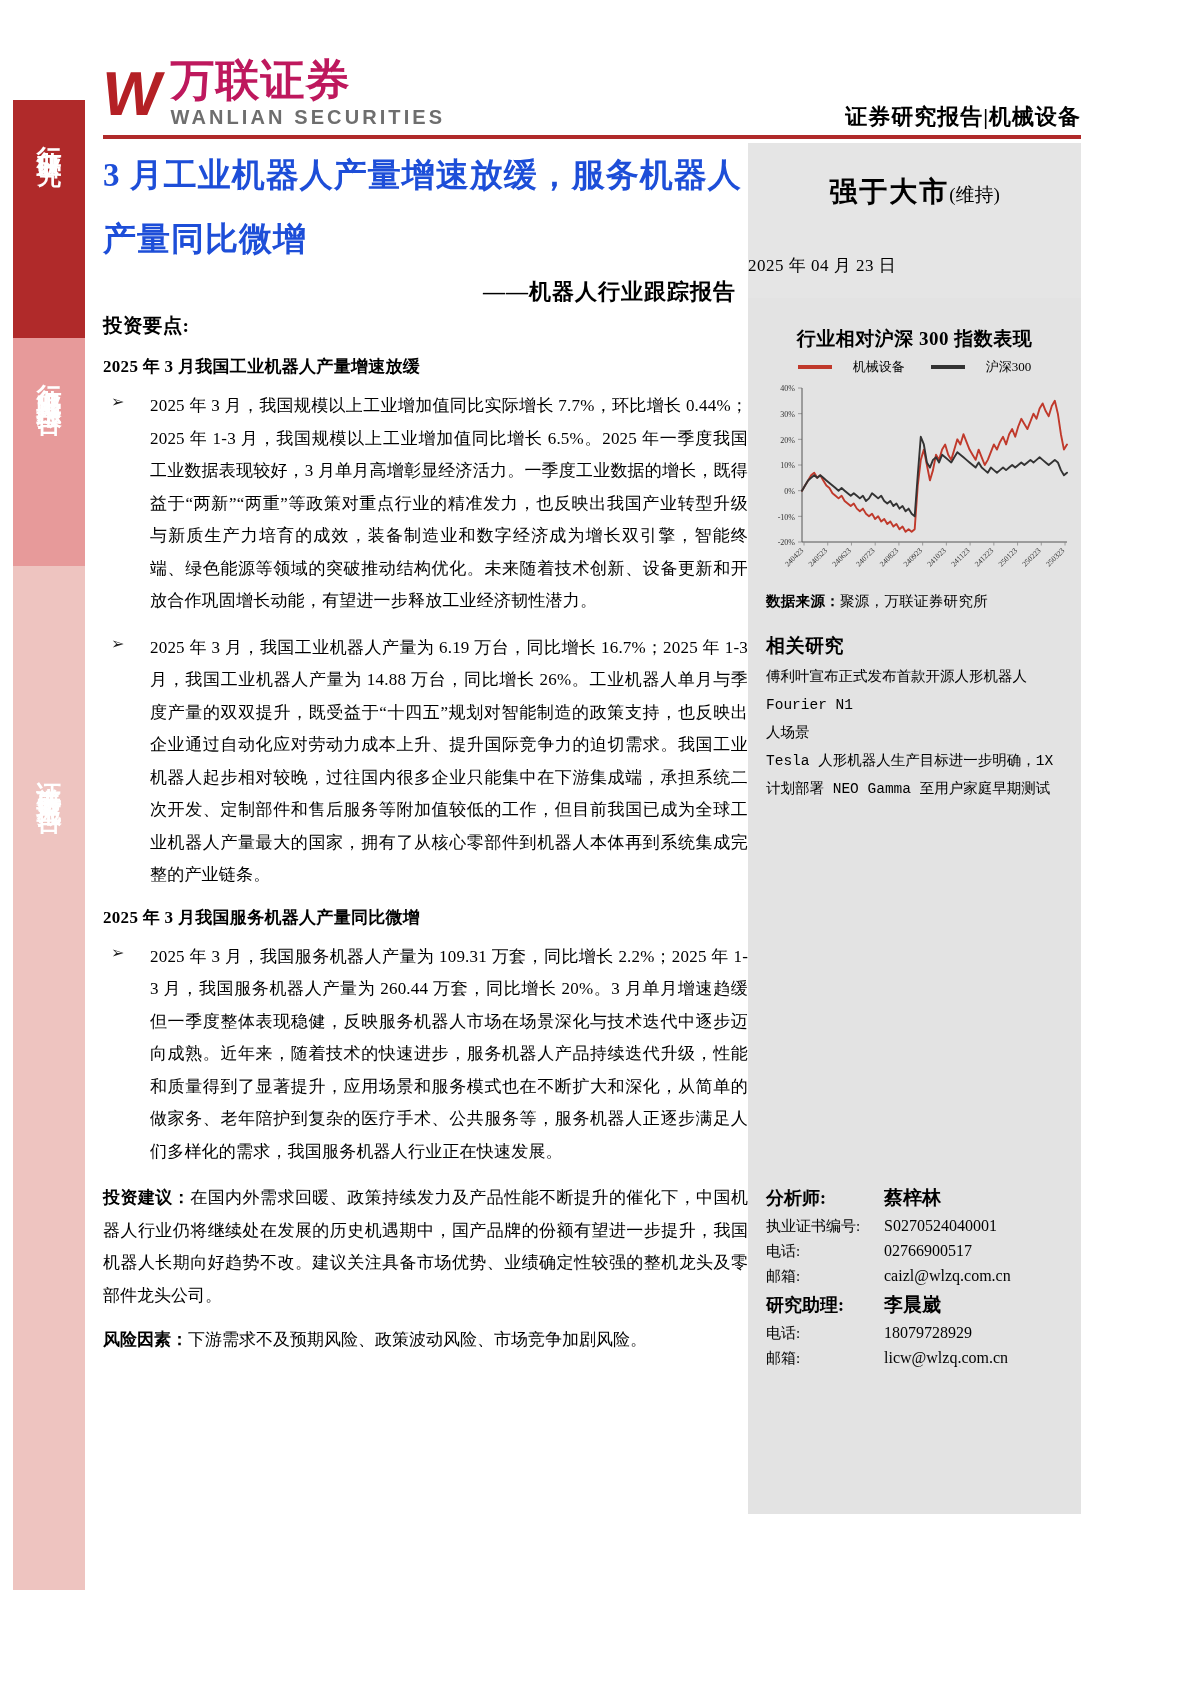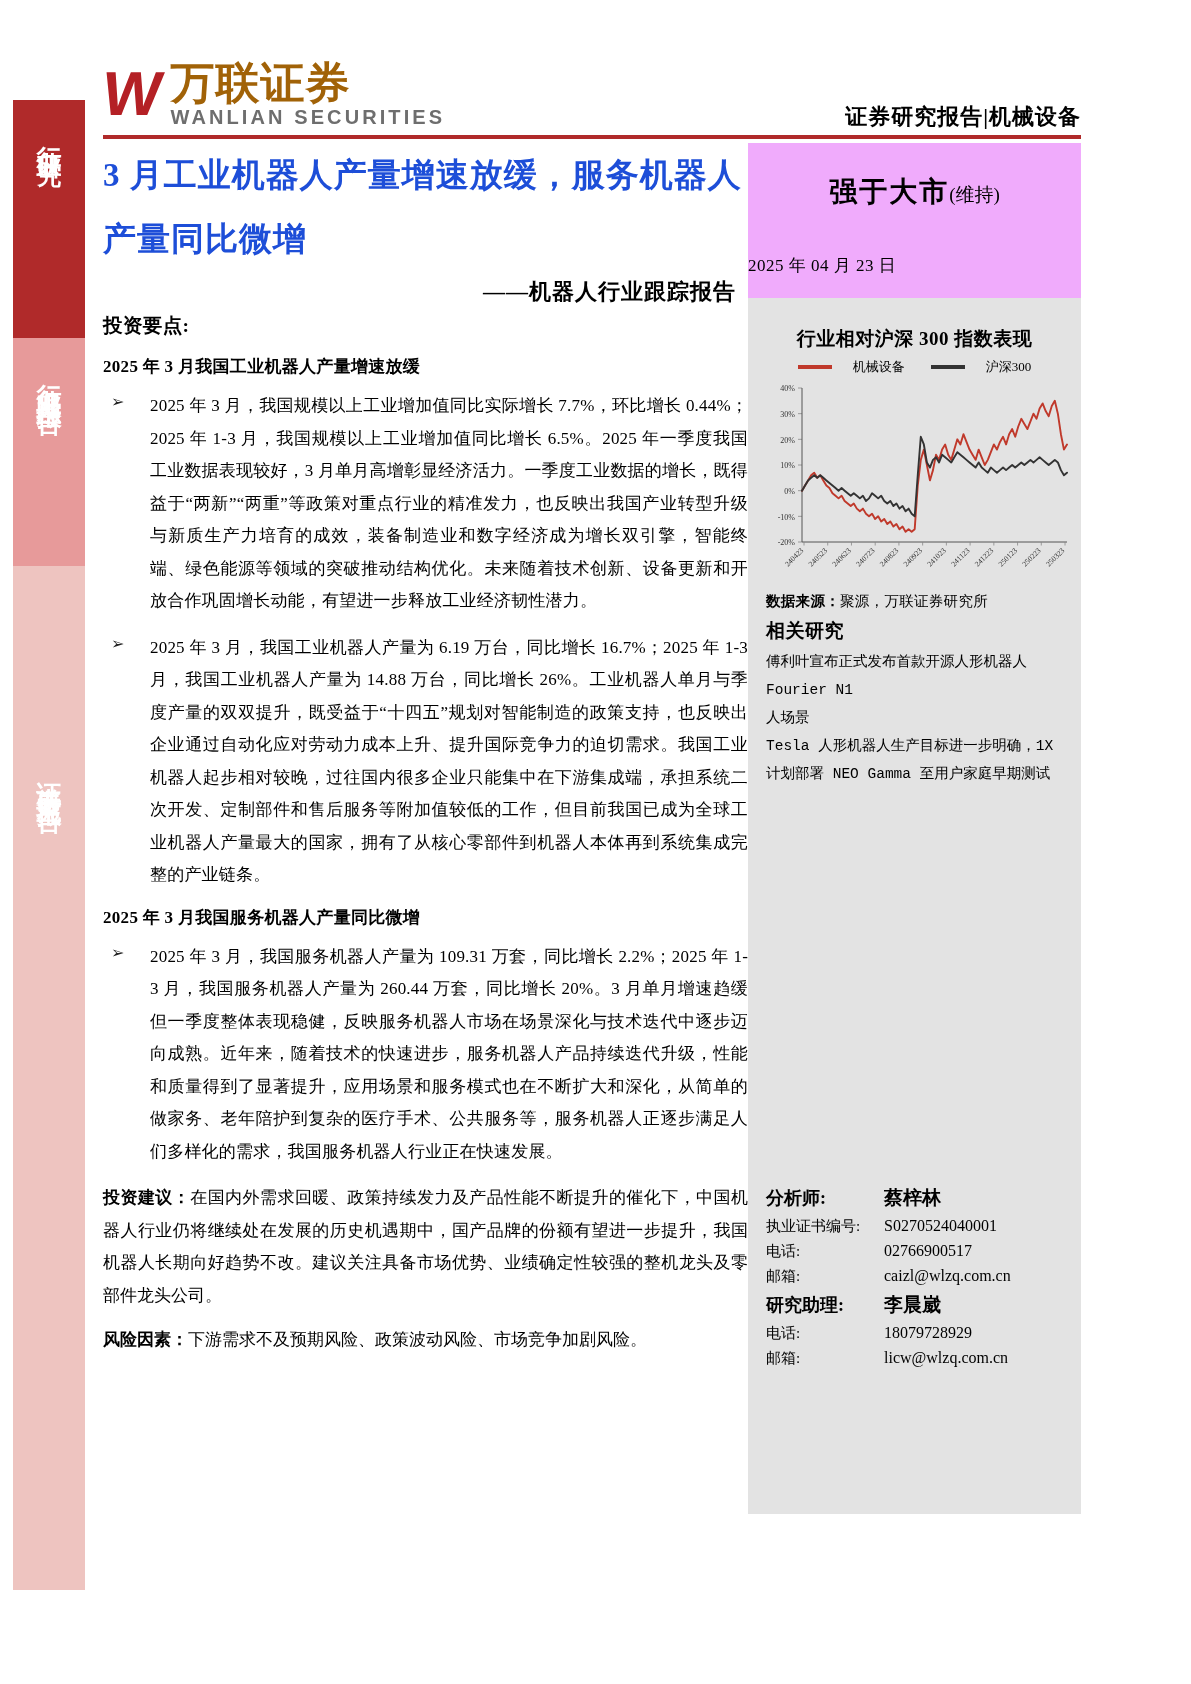--- a/index.html
+++ b/index.html
@@ -45,22 +45,22 @@
   .logo-w {
     display: inline-block; vertical-align: middle;
     font-size: 62px; font-weight: 900; color: #b42025;
     font-family: "Liberation Sans", sans-serif;
     letter-spacing: -7px;
     transform: skewX(-9deg);
     line-height: 62px;
   }
   .logo-textblock { display: inline-block; vertical-align: middle; margin-left: 12px; }
   .logo-cn {
-    font-size: 44px; font-weight: 900; color: #a16207;
-    font-family: Liberation Sans, sans-serif;
+    font-size: 44px; font-weight: 900; color: #be185d;
+    font-family: Liberation Mono, monospace;
     letter-spacing: 1px; line-height: 46px;
   }
   .logo-en {
     font-size: 20px; font-weight: 700; color: #6e6e6e;
     font-family: "Liberation Sans", sans-serif;
     letter-spacing: 3.1px; line-height: 22px;
   }
   #report-kind {
     position: absolute; right: 0; top: 52px;
     font-size: 22px; font-weight: 700; letter-spacing: 1px;
@@ -77,21 +77,21 @@
   #doc-title {
     font-size: 33px; font-weight: 700; line-height: 64px;
     letter-spacing: 1px; color: #1d4ed8;
   }
   #doc-subtitle {
     margin-top: 6px; text-align: right; padding-right: 12px;
     font-size: 22px; font-weight: 700; letter-spacing: 1px;
   }
   #rating-box {
     position: absolute; left: 645px; top: 0; width: 333px; height: 155px;
-    background: #f0abfc;
+    background: #e5e5e5;
   }
   #rating-main { text-align: center; margin-top: 30px; }
   .rating-strong { font-size: 28px; font-weight: 700; letter-spacing: 2px; }
   .rating-paren { font-size: 19px; font-weight: 400; }
   #rating-date { text-align: left; margin-top: 43px; font-size: 17px; letter-spacing: 0.5px; }
 
   
   #body-left { position: absolute; left: 103px; top: 312px; width: 645px; }
   #body-right { position: absolute; left: 748px; top: 298px; width: 333px; height: 1216px; background: #e3e3e3; }
 
@@ -122,21 +122,21 @@
   }
   #chart-wrap { margin: 6px 8px 0 10px; position: relative; }
   #chart-legend { display: flex; justify-content: center; gap: 26px; align-items: center; margin: 6px 0 2px 0; }
   .leg-item { display: flex; align-items: center; gap: 21px; font-size: 13px; }
   .leg-line { display: block; width: 34px; height: 3.5px; }
   #src-line {
     margin: 6px 18px 0 18px; font-size: 14.5px; letter-spacing: 0.3px;
   }
   #src-line .lead { font-weight: 700; }
   #related-head {
-    margin: 7px 18px 4px 18px; font-size: 19px; font-weight: 700; letter-spacing: 0.5px;
+    margin: 22px 18px 4px 18px; font-size: 19px; font-weight: 700; letter-spacing: 0.5px;
   }
   .related-item {
     margin: 0 14px 0 18px; font-size: 14.5px; line-height: 28px;
     font-family: "Liberation Mono", "DejaVu Sans Mono", monospace;
   }
   #contact { position: absolute; left: 18px; bottom: 140px; width: 300px; }
   .contact-row { display: flex; align-items: baseline; margin-bottom: 6px; }
   .c-label { width: 118px; font-size: 15px; }
   .c-label.strong { font-size: 18px; font-weight: 700; }
   .c-value { font-size: 16px; font-family: "Liberation Serif", serif; }

